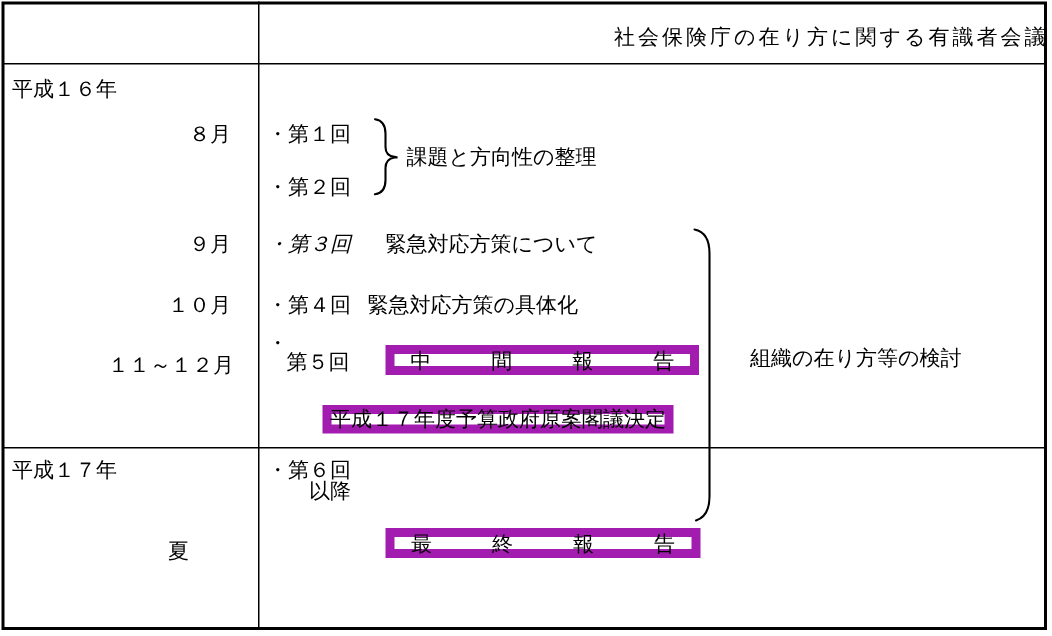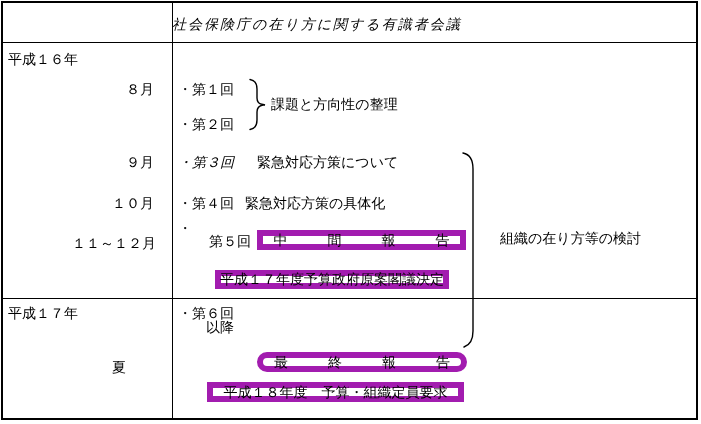--- a/index.html
+++ b/index.html
@@ -16,21 +16,21 @@
   .outer-border{
     position:absolute;left:1px;top:1px;width:697px;height:419px;
     border:2px solid #000;box-sizing:border-box;
   }
   .vline{position:absolute;background:#000;width:1px;}
   .hline{position:absolute;background:#000;height:1px;}
   .t{position:absolute;white-space:nowrap;}
   .right-align{text-align:right;}
   .title{
     position:absolute;left:172px;top:17px;width:527px;
-    text-align:left;letter-spacing:2px;white-space:nowrap;font-style:italic;
+    text-align:right;letter-spacing:2px;white-space:nowrap;
   }
   .mbox{
     position:absolute;border:6px solid #a21caf;box-sizing:border-box;
     display:flex;align-items:center;justify-content:center;
     white-space:nowrap;
   }
   .spread{letter-spacing:13px;padding-left:13px;}
   .brace svg{display:block;}
 </style>
 </head>
@@ -63,41 +63,38 @@
   </div>
   <div class="t" style="left:271px;top:97px;">課題と方向性の整理</div>
 
   <div class="t" style="left:178px;top:155px;font-style:italic;">・第３回</div>
   <div class="t" style="left:257px;top:155px;">緊急対応方策について</div>
 
   <div class="t" style="left:178px;top:196px;">・第４回</div>
   <div class="t" style="left:245px;top:196px;">緊急対応方策の具体化</div>
 
   <div class="t" style="left:178px;top:221px;">・</div>
-  <div class="t" style="left:191px;top:234px;margin-left:18px;">第５回</div>
+  <div class="t" style="left:191px;top:234px;">第５回</div>
 
   <div class="mbox" style="left:257px;top:230px;width:209px;height:20px;">
     <span class="spread">中　間　報　告</span>
   </div>
 
   <div class="mbox" style="left:215px;top:270px;width:234px;height:19px;">
     <span>平成１７年度予算政府原案閣議決定</span>
   </div>
 
   <div class="brace" style="position:absolute;left:461px;top:151px;">
     <svg width="16" height="198" viewBox="0 0 16 198" fill="none" xmlns="http://www.w3.org/2000/svg">
       <path d="M2 2 Q12 4 12 18 L12 180 Q12 193 3 196" stroke="#000" stroke-width="1.4" fill="none" stroke-linecap="round"></path>
     </svg>
   </div>
   <div class="t" style="left:484px;top:231px;margin-left:16px;">組織の在り方等の検討</div>
 
   <div class="t" style="left:178px;top:306px;">・第６回</div>
   <div class="t" style="left:206px;top:320px;">以降</div>
 
-  <div class="mbox" style="left:257px;top:352px;width:210px;height:20px;border-radius:10px;">
+  <div class="mbox" style="left:257px;top:352px;width:210px;height:20px;">
     <span class="spread">最　終　報　告</span>
   </div>
 
-  <div class="mbox" style="left:207px;top:382px;width:257px;height:20px;">
-    <span>平成１８年度　予算・組織定員要求</span>
-  </div>
 
 </div>
 
 </body></html>

